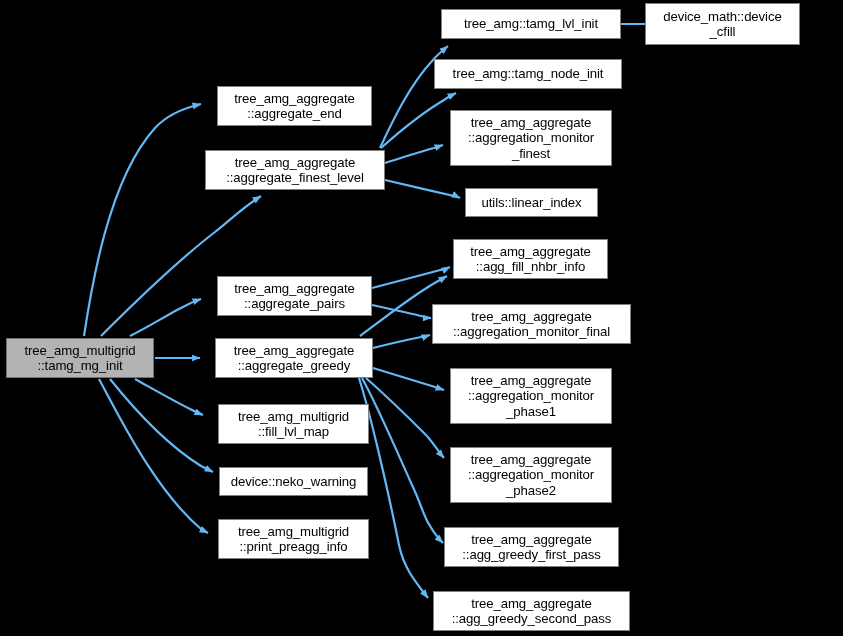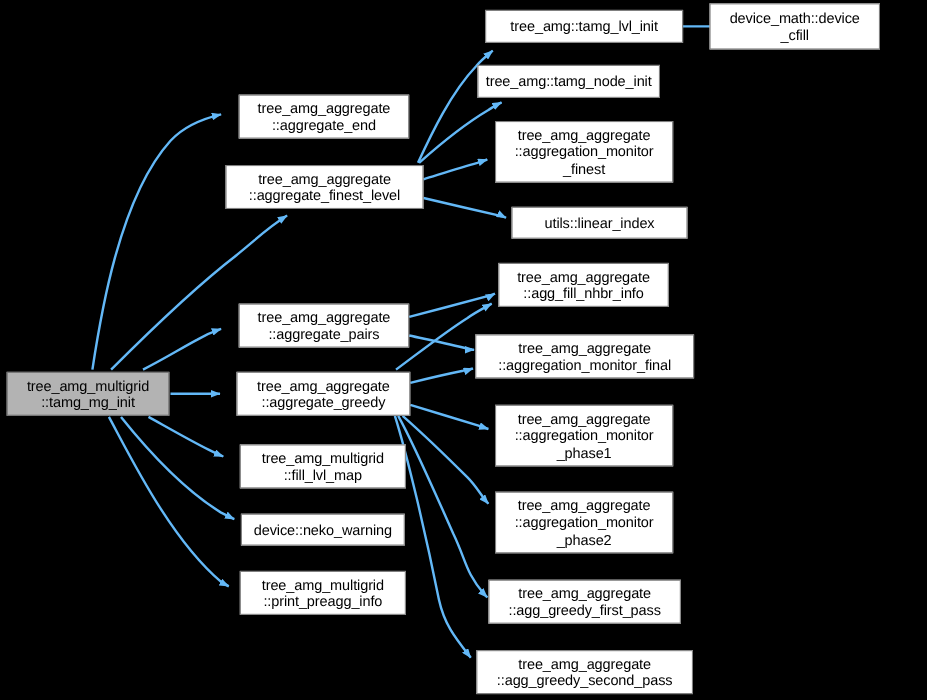--- a/index.html
+++ b/index.html
@@ -84,25 +84,25 @@
       </g>
   </svg>
   <div id="node-layer">
       <div class="node root" style="left: 6px; top: 338px; width: 148px; height: 40px;"><span class="node-label">tree_amg_multigrid
 ::tamg_mg_init</span></div>
       <div class="node" style="left: 217px; top: 86px; width: 155px; height: 40px;"><span class="node-label">tree_amg_aggregate
 ::aggregate_end</span></div>
       <div class="node" style="left: 205px; top: 150px; width: 180px; height: 40px;"><span class="node-label">tree_amg_aggregate
 ::aggregate_finest_level</span></div>
       <div class="node" style="left: 441px; top: 9px; width: 180px; height: 30px;"><span class="node-label">tree_amg::tamg_lvl_init</span></div>
-      <div class="node" style="left: 434px; top: 59px; width: 166px; height: 30px;"><span class="node-label">tree_amg::tamg_node_init</span></div>
+      <div class="node" style="left: 434px; top: 59px; width: 188px; height: 30px;"><span class="node-label">tree_amg::tamg_node_init</span></div>
       <div class="node" style="left: 450px; top: 110px; width: 162px; height: 56px;"><span class="node-label">tree_amg_aggregate
 ::aggregation_monitor
 _finest</span></div>
-      <div class="node" style="left: 465px; top: 188px; width: 160px; height: 29px;"><span class="node-label">utils::linear_index</span></div>
+      <div class="node" style="left: 465px; top: 188px; width: 133px; height: 29px;"><span class="node-label">utils::linear_index</span></div>
       <div class="node" style="left: 645px; top: 3px; width: 155px; height: 42px;"><span class="node-label">device_math::device
 _cfill</span></div>
       <div class="node" style="left: 217px; top: 276px; width: 155px; height: 40px;"><span class="node-label">tree_amg_aggregate
 ::aggregate_pairs</span></div>
       <div class="node" style="left: 215px; top: 338px; width: 158px; height: 40px;"><span class="node-label">tree_amg_aggregate
 ::aggregate_greedy</span></div>
       <div class="node" style="left: 218px; top: 404px; width: 151px; height: 40px;"><span class="node-label">tree_amg_multigrid
 ::fill_lvl_map</span></div>
       <div class="node" style="left: 219px; top: 467px; width: 149px; height: 29px;"><span class="node-label">device::neko_warning</span></div>
       <div class="node" style="left: 218px; top: 519px; width: 151px; height: 40px;"><span class="node-label">tree_amg_multigrid

